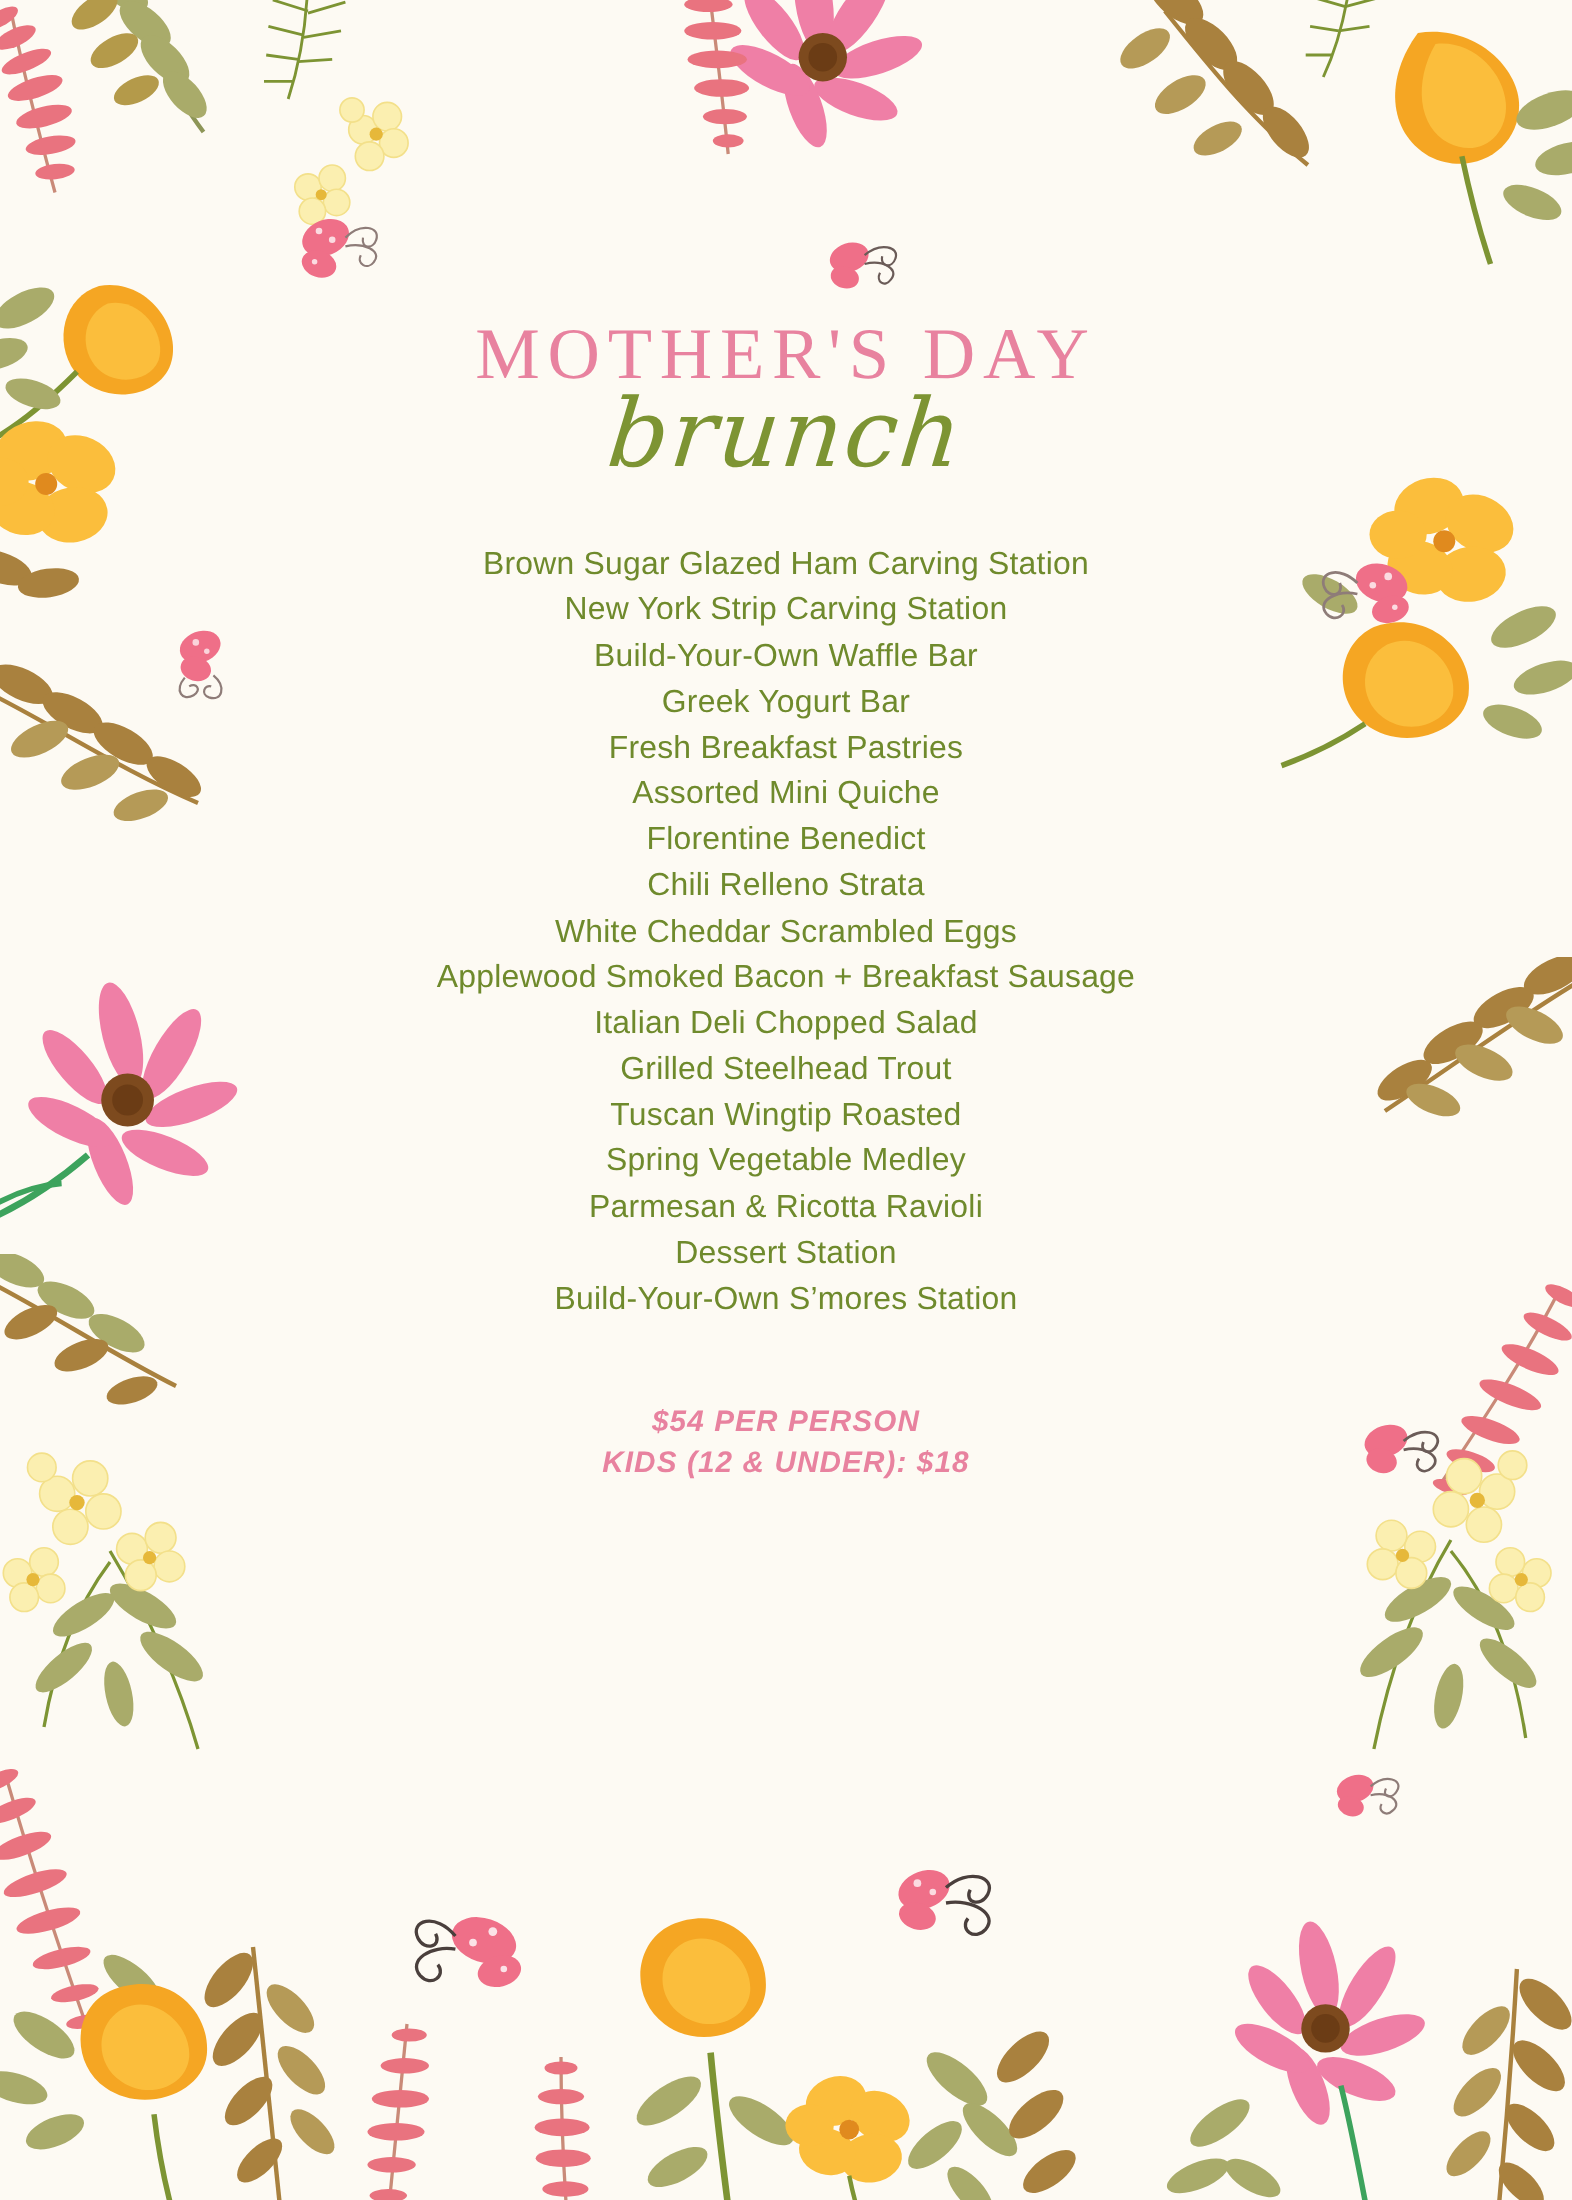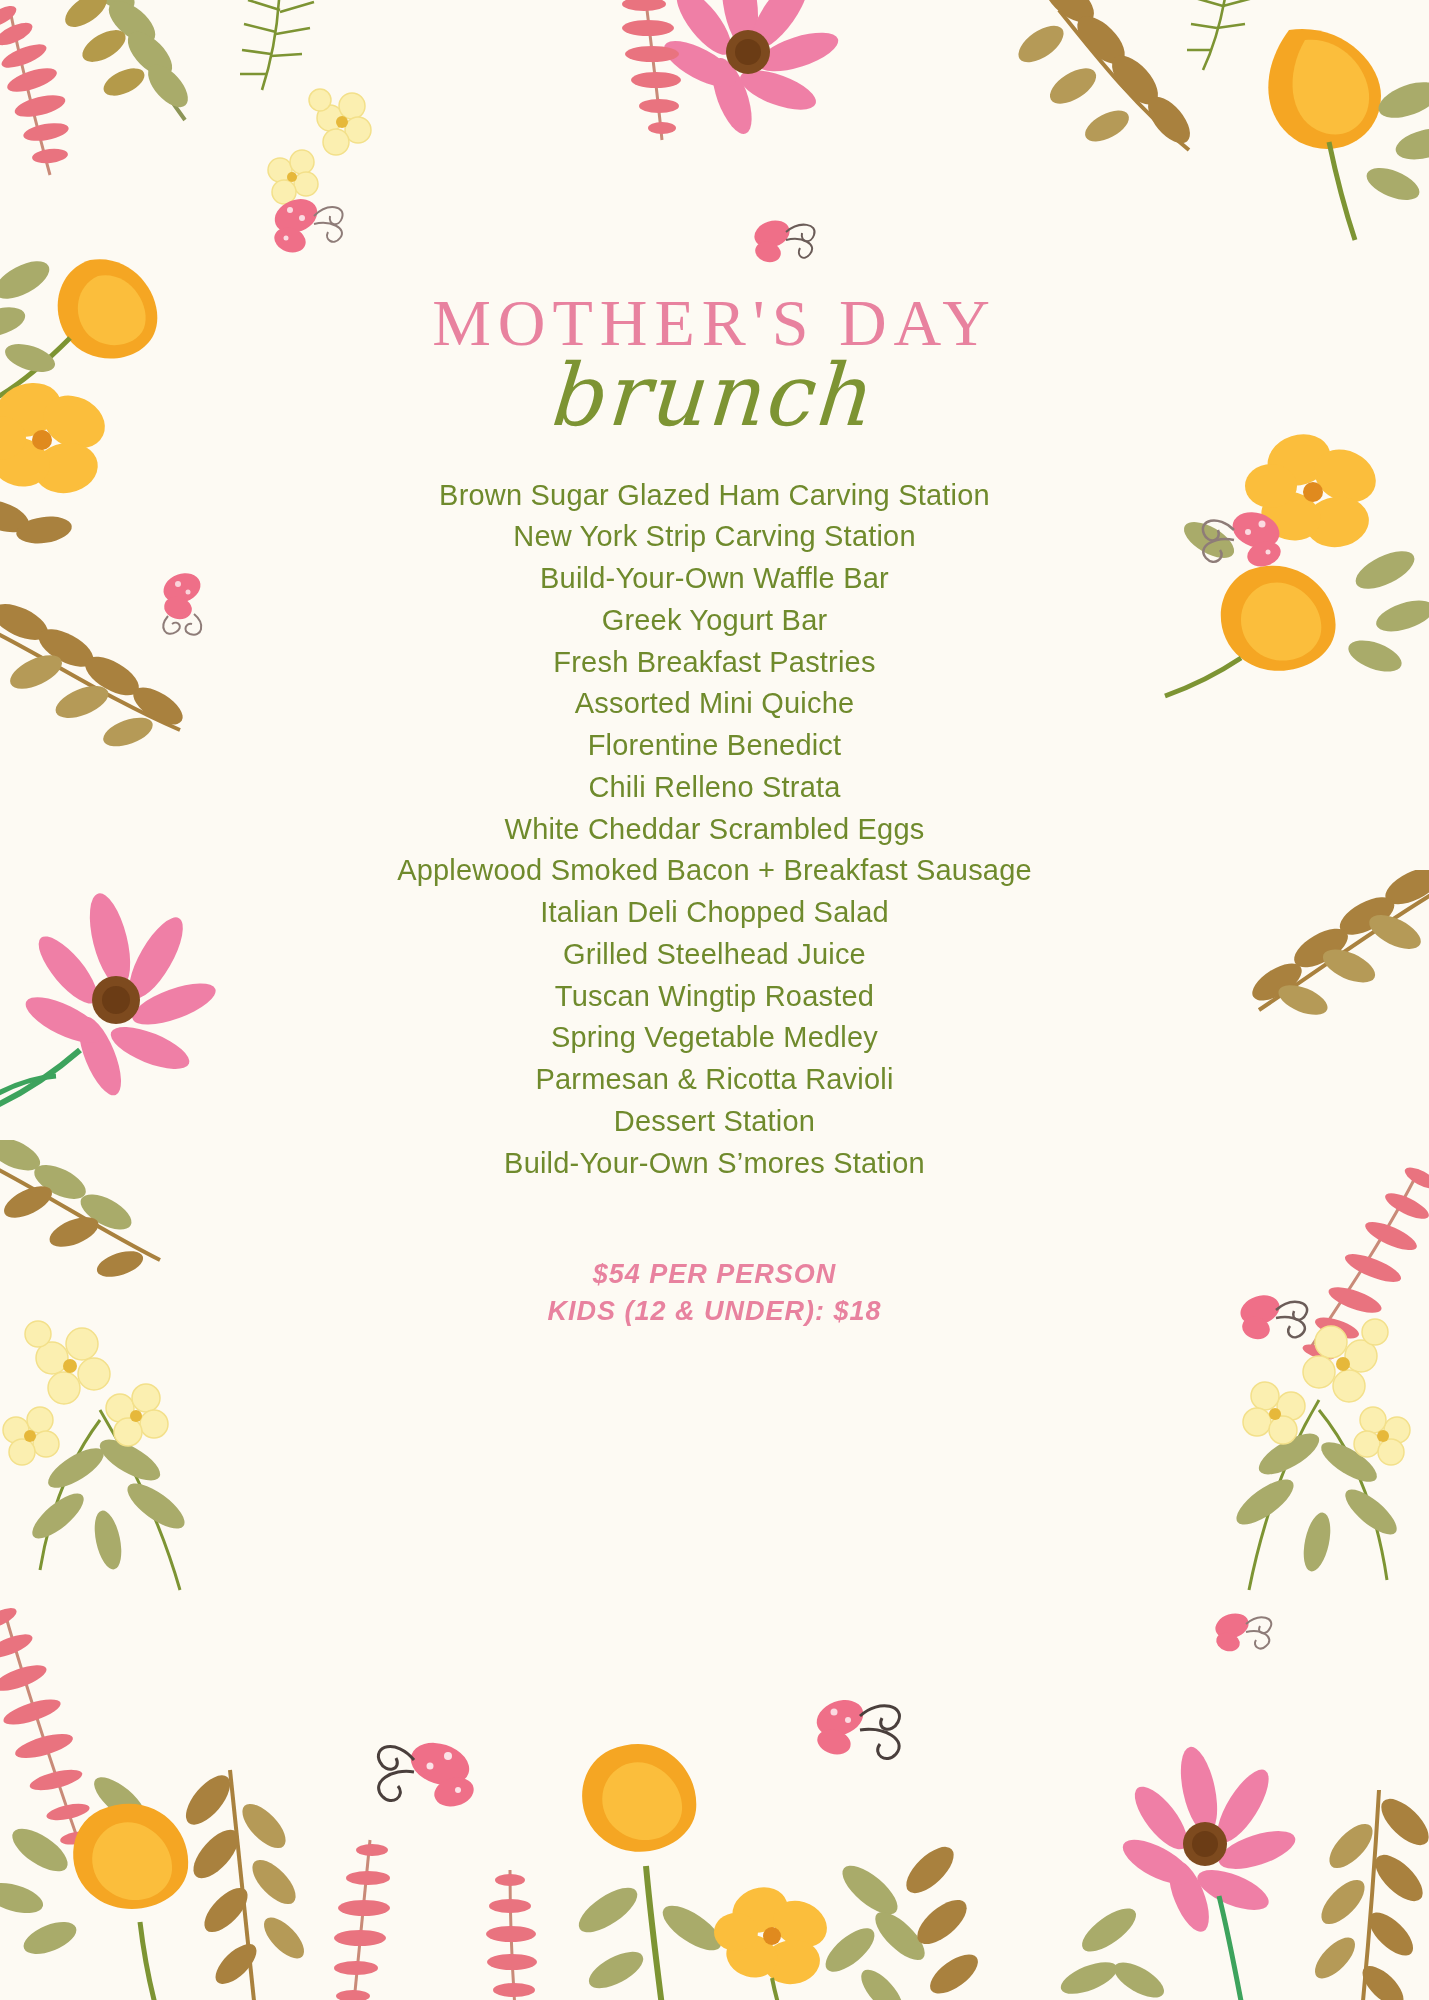--- a/index.html
+++ b/index.html
@@ -47,21 +47,21 @@
     margin-top: -8px;
     font-family: "DejaVu Serif", serif;
     font-style: italic;
     font-size: 86px;
     color: #7d9433;
     line-height: 1.1;
     letter-spacing: 2px;
     transform: skewX(-6deg);
   }
   .menu-list {
-    margin: 32px auto 0;
+    margin: 50px auto 0;
     padding: 0;
     list-style: none;
     width: 1000px;
   }
   .menu-list li {
     font-size: 29px;
     color: #6f8a2c;
     line-height: 1.44;
     letter-spacing: 0.2px;
   }
@@ -677,21 +677,21 @@
         <li>New York Strip Carving Station</li>
         <li>Build-Your-Own Waffle Bar</li>
         <li>Greek Yogurt Bar</li>
         <li>Fresh Breakfast Pastries</li>
         <li>Assorted Mini Quiche</li>
         <li>Florentine Benedict</li>
         <li>Chili Relleno Strata</li>
         <li>White Cheddar Scrambled Eggs</li>
         <li>Applewood Smoked Bacon + Breakfast Sausage</li>
         <li>Italian Deli Chopped Salad</li>
-        <li>Grilled Steelhead Juice</li>
+        <li>Grilled Steelhead Trout</li>
         <li>Tuscan Wingtip Roasted</li>
         <li>Spring Vegetable Medley</li>
         <li>Parmesan &amp; Ricotta Ravioli</li>
         <li>Dessert Station</li>
         <li>Build-Your-Own S’mores Station</li>
       </ul>
 
     <div class="price-block">
       <div class="price-line">$54 PER PERSON</div>
       <div class="price-line">KIDS (12 &amp; UNDER): $18</div>

